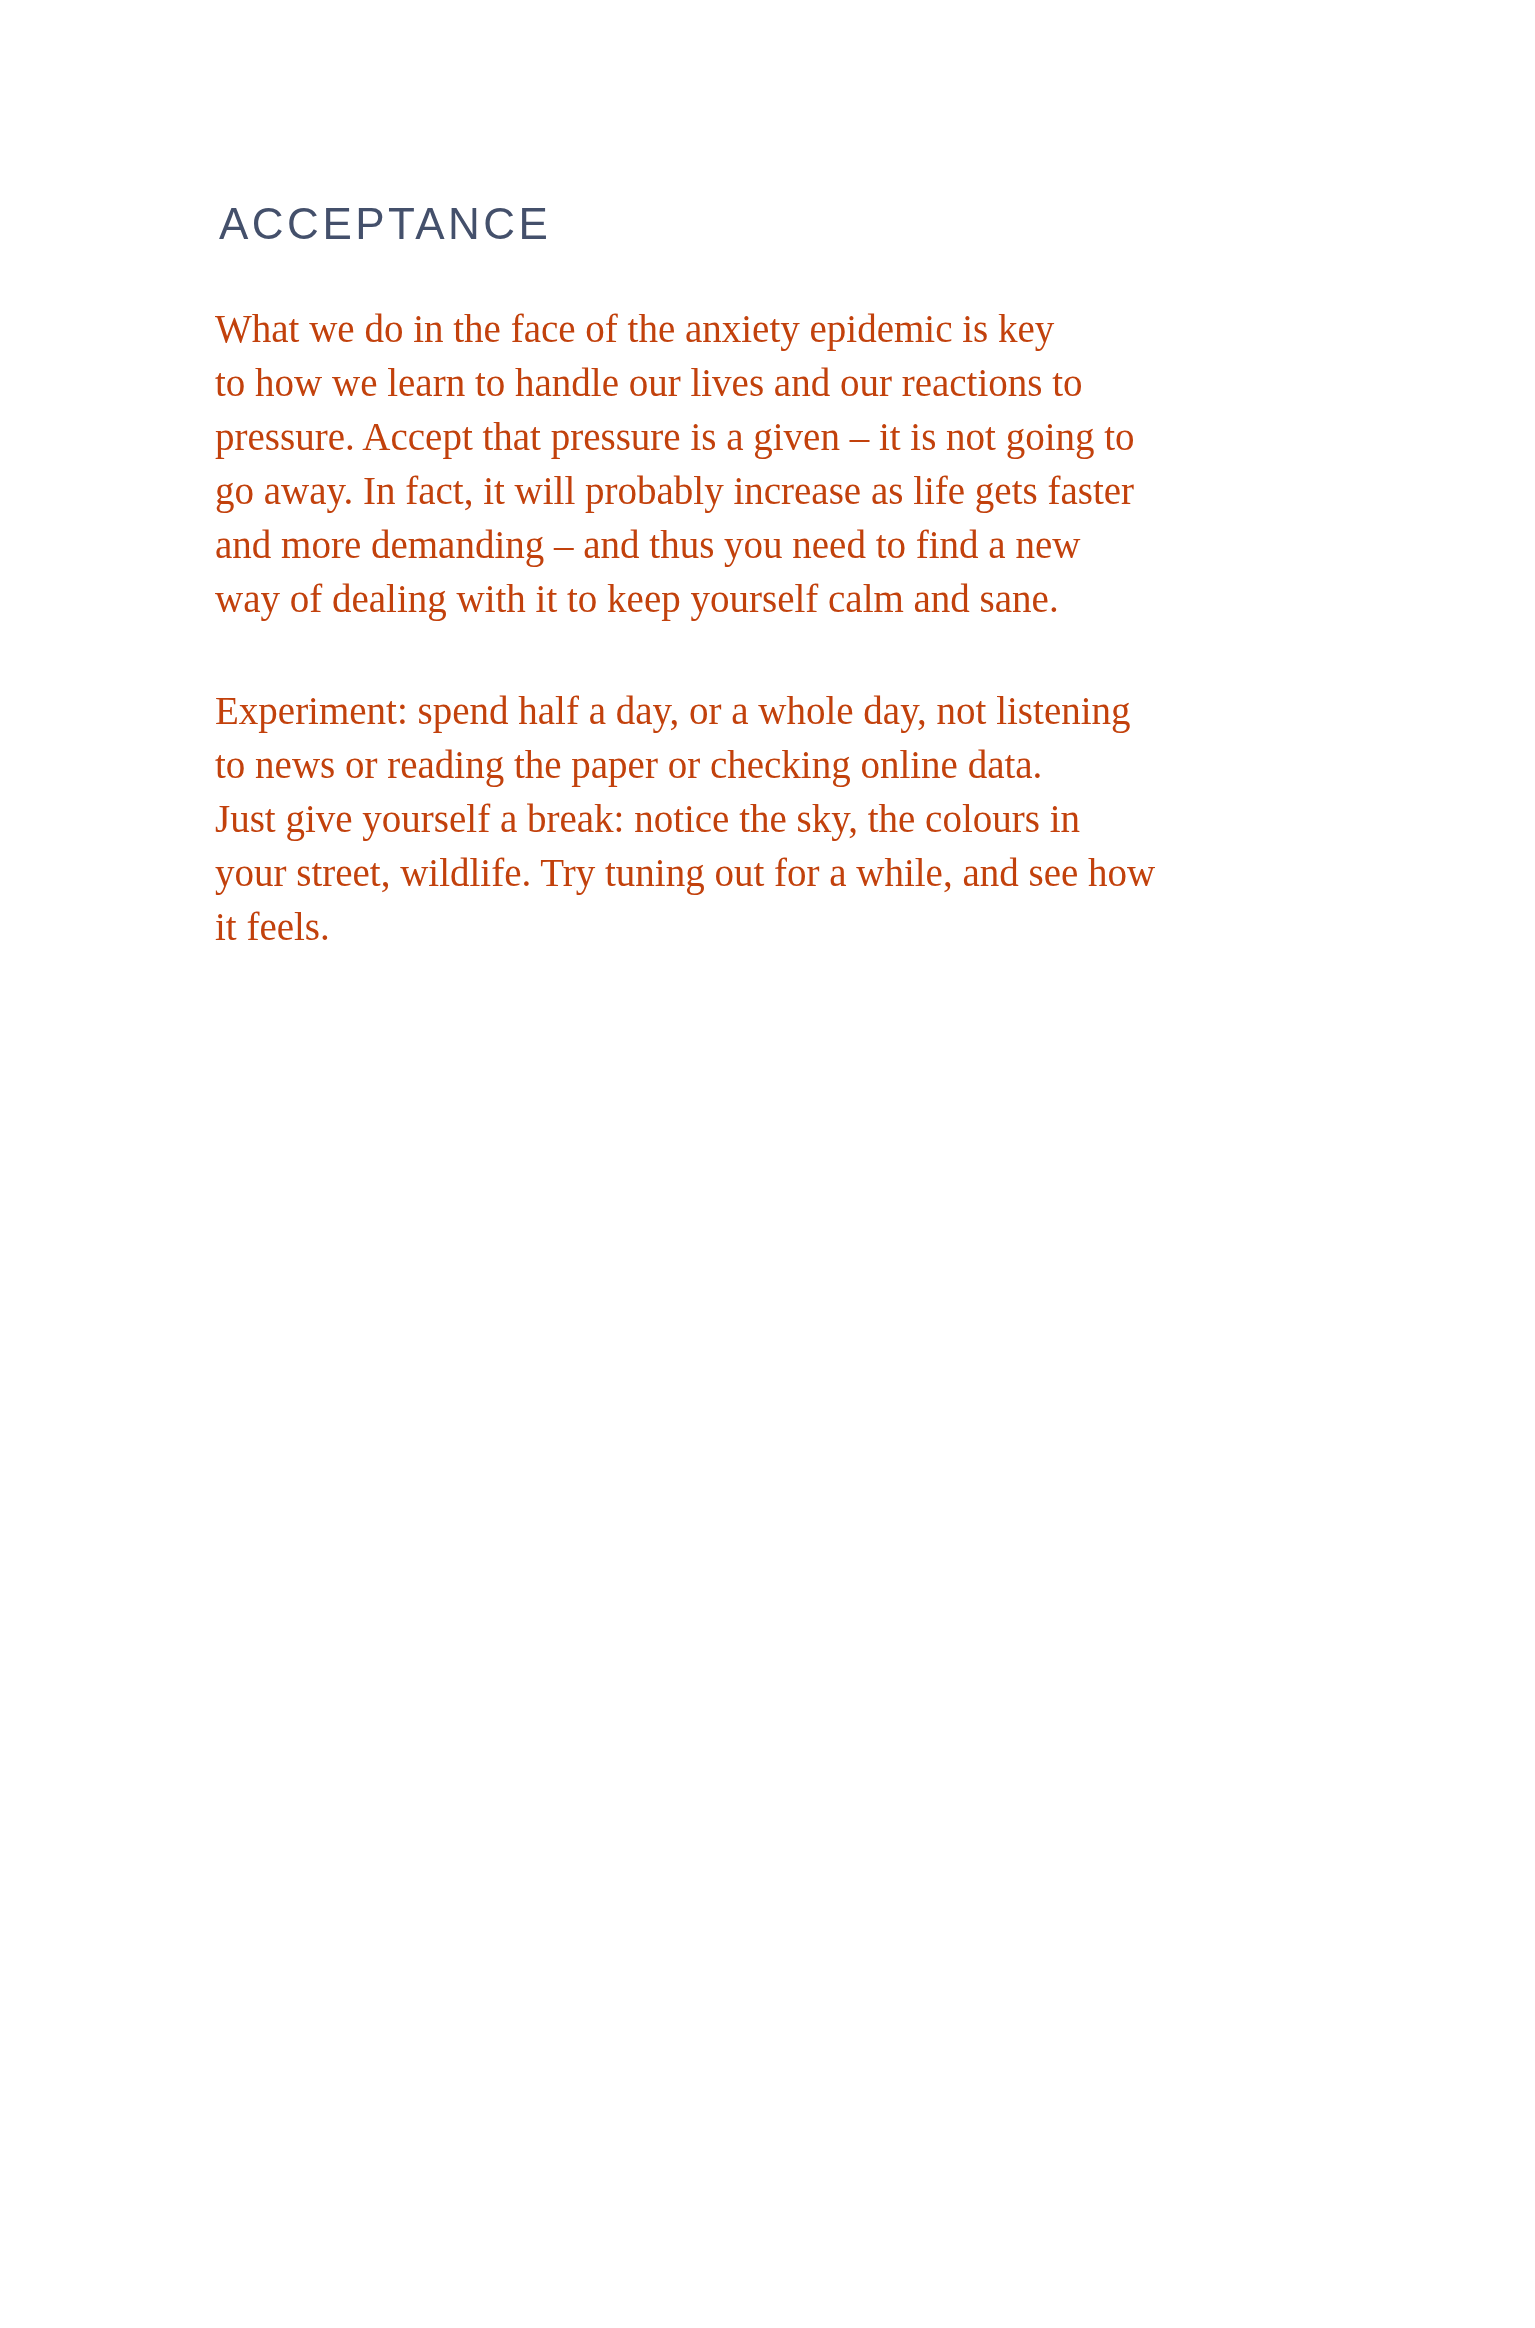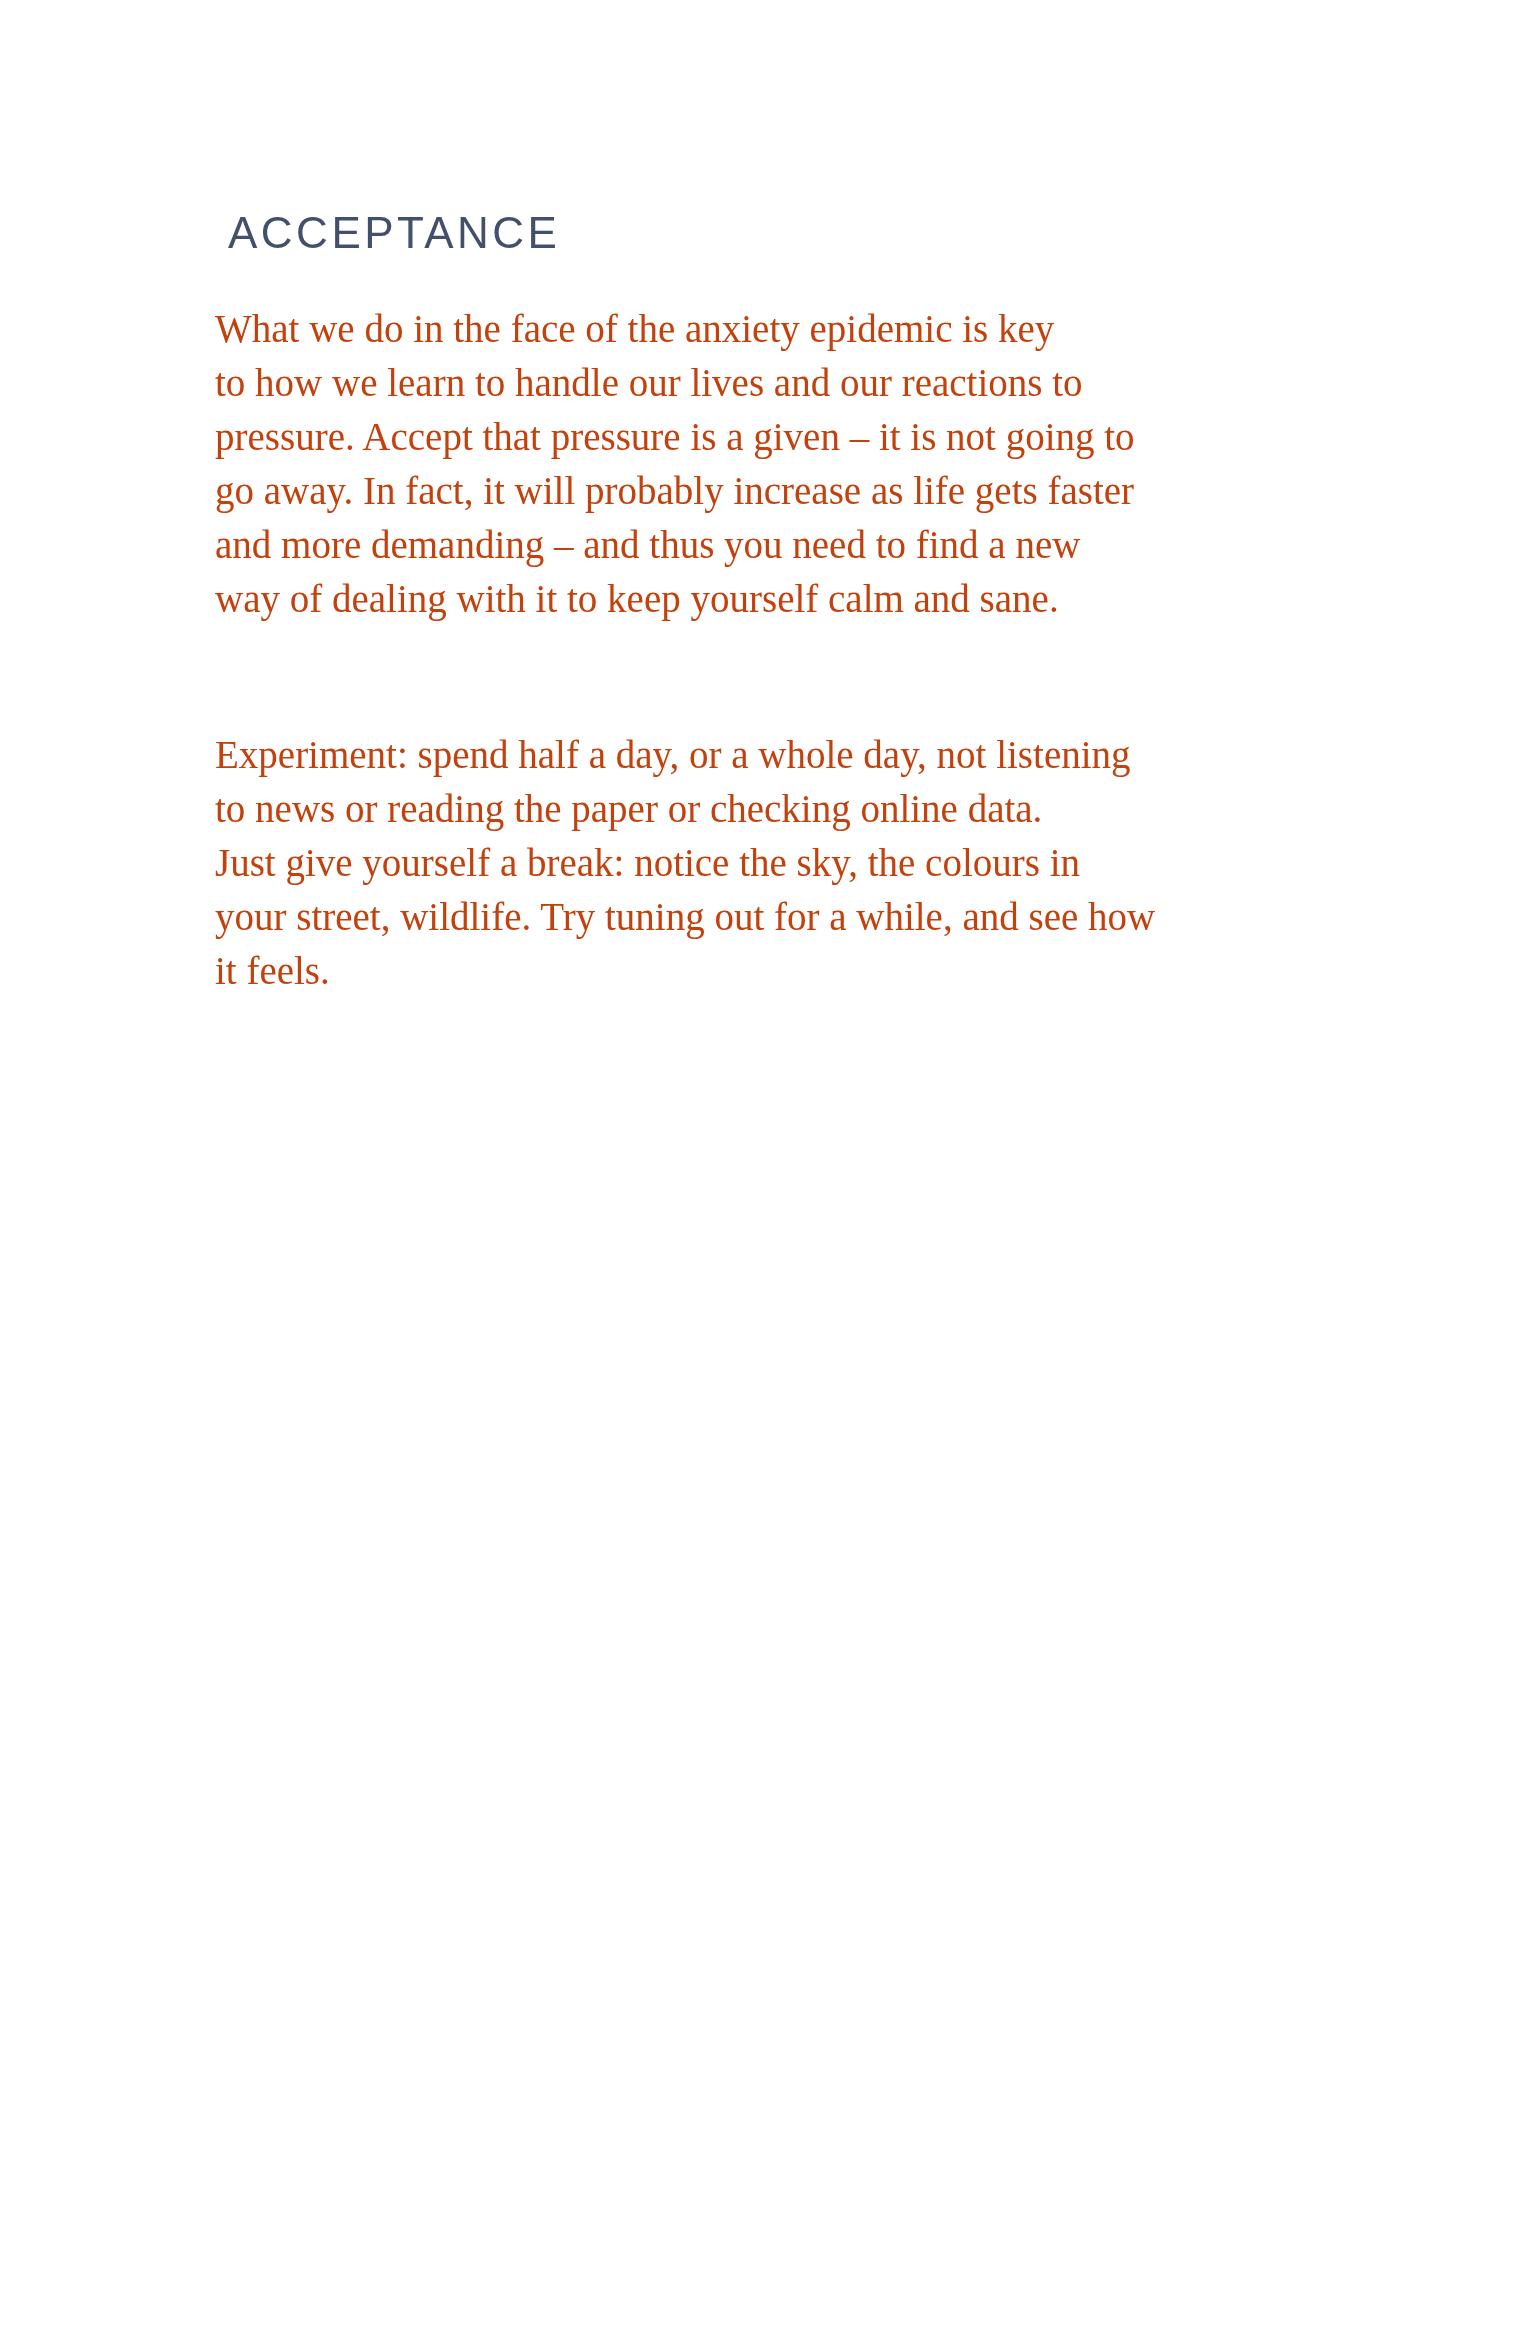--- a/index.html
+++ b/index.html
@@ -12,41 +12,41 @@
     width: 1535px;
     height: 2328px;
     background: #ffffff;
     overflow: hidden;
     font-family: "Liberation Serif", serif;
   }
   .heading {
     position: absolute;
     left: 212px;
     top: 193px;
-    margin: 16px;
+    margin: 7px;
     font-family: "Liberation Sans", sans-serif;
     font-weight: 500;
     font-size: 44px;
     letter-spacing: 3.5px;
     color: #44506b;
     line-height: 1.1;
   }
   .body-para {
     position: absolute;
     left: 215px;
     width: 1260px;
     margin: 0;
     font-family: "Liberation Serif", serif;
     font-size: 39px;
     line-height: 54px;
     color: #c2410c;
     white-space: pre-line;
   }
   .para-1 { top: 302px; }
-  .para-2 { top: 684px; margin-top: 44px; }
+  .para-2 { top: 684px; }
 </style>
 </head>
 <body>
 
 <main class="page">
   <h1 class="heading">ACCEPTANCE</h1>
 
   <p class="body-para para-1">What we do in the face of the anxiety epidemic is key
 to how we learn to handle our lives and our reactions to
 pressure. Accept that pressure is a given – it is not going to

